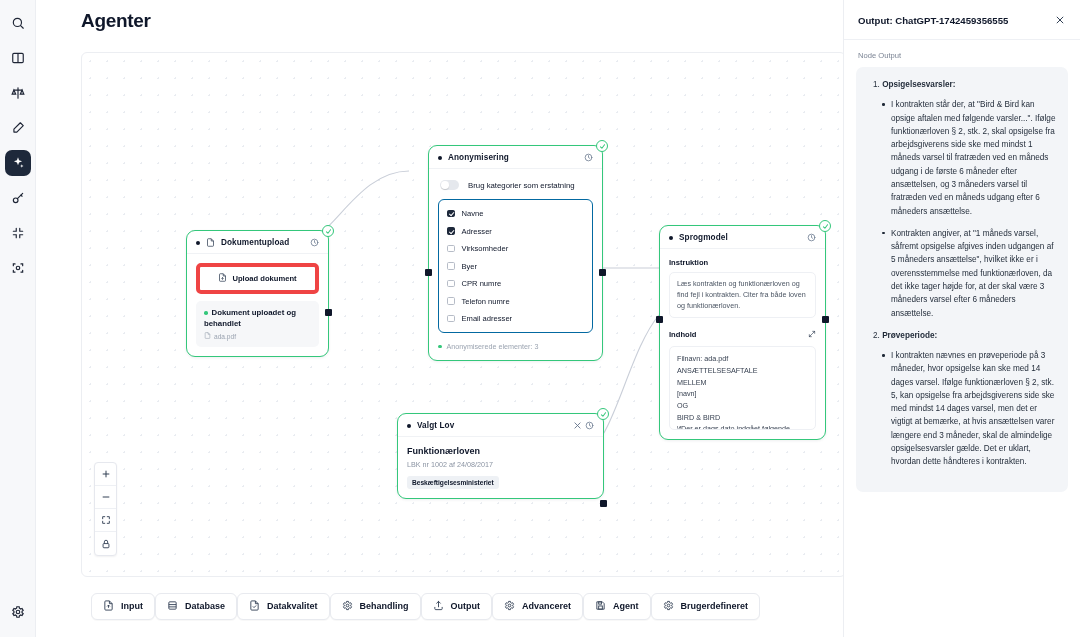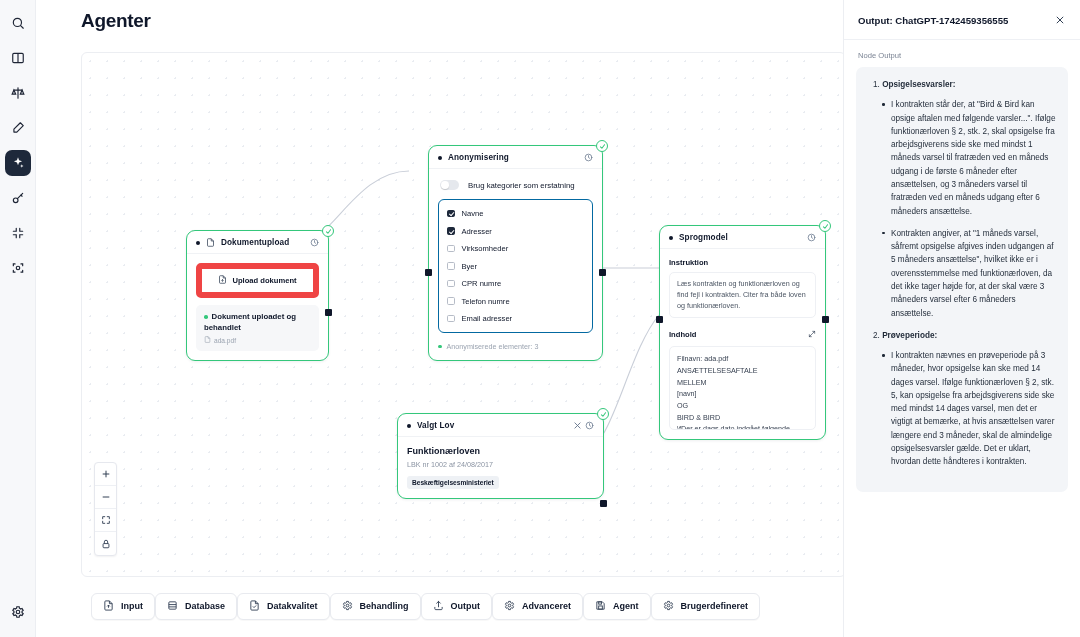--- a/index.html
+++ b/index.html
@@ -91,21 +91,21 @@
   .badge-ok svg { width:7px; height:7px; color:#34c77b; }
 
   .port {
     position:absolute; width:7px; height:7px; background:#0f172a;
     border-radius:1px;
   }
 
   
   #node-upload { left:92px; top:177px; width:143px;margin-left:12px; }
   .upload-btn {
-    border:6px solid #ef4444; border-radius:5px; background:#fff;
+    border:4px solid #ef4444; border-radius:5px; background:#fff;
     padding:6px 6px; display:flex; align-items:center; justify-content:center; gap:5px;
     font-size:7.6px; font-weight:600; color:#0f172a; cursor:pointer;
   }
   .upload-btn svg { width:9px; height:9px; color:#334155; }
   .upload-status {
     margin-top:7px; background:#f6f7f9; border-radius:5px; padding:7px 8px;
   }
   .upload-status-txt { font-size:7.8px; font-weight:600; color:#0f172a; line-height:1.35; }
   .upload-status-txt .gdot {
     display:inline-block; width:3.5px; height:3.5px; border-radius:50%;

